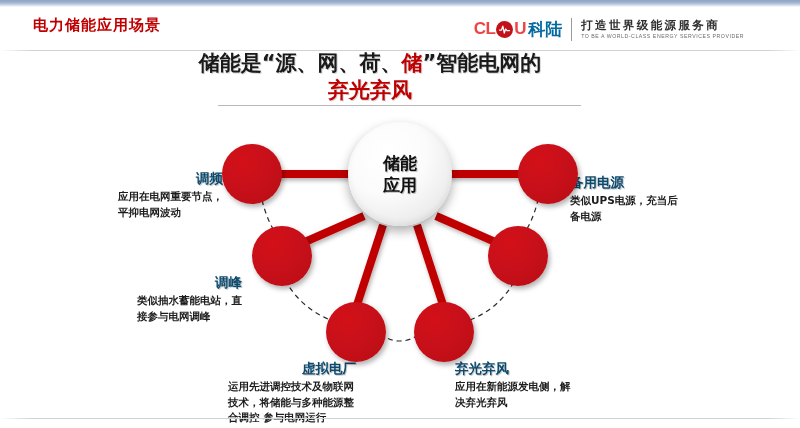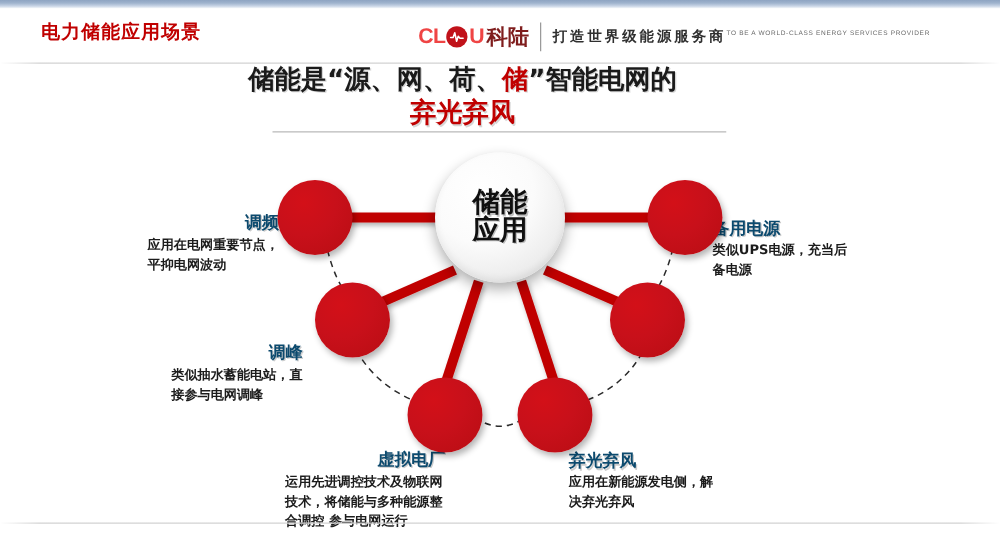--- a/index.html
+++ b/index.html
@@ -45,25 +45,25 @@
     display:flex;align-items:center;height:22px;
     font-size:17px;font-weight:bold;color:#2b2b2b;letter-spacing:-0.5px;
   }
   .logo-c{font-family:"Liberation Sans",sans-serif;font-weight:bold;font-size:17px;color:#ef4444;}
   .logo-badge{
     width:17px;height:17px;border-radius:50%;
     background:#c1121a;display:inline-flex;align-items:center;justify-content:center;
     margin:0 1px;position:relative;
   }
   .logo-badge svg{display:block;}
-  .logo-cn{font-size:17px;font-weight:bold;color:#7f1d1d;letter-spacing:0px;margin-left:2px;}
+  .logo-cn{font-size:17px;font-weight:bold;color:#0369a1;letter-spacing:0px;margin-left:2px;}
   .logo-div{
     width:1px;height:23px;background:#9a9a9a;margin:0 9px;
   }
-  .logo-slogan{display:flex;justify-content:center;}
+  .logo-slogan{display:flex;flex-direction:column;justify-content:center;}
   .logo-slogan-cn{
     font-size:11.5px;color:#2f2f2f;font-weight:bold;letter-spacing:2.4px;
     line-height:13px;white-space:nowrap;
   }
   .logo-slogan-en{
     font-size:5.2px;color:#6b6b6b;letter-spacing:0.55px;
     line-height:8px;white-space:nowrap;font-family:"Liberation Sans",sans-serif;
   }
   
   .slide-title{
@@ -84,21 +84,21 @@
   .hub{
     position:absolute;
     width:104px;height:104px;border-radius:50%;
     left:348px;top:10px;
     background:radial-gradient(circle at 36% 30%,#ffffff 0%,#fbfbfb 42%,#ededed 72%,#dcdcdc 92%,#cfcfcf 100%);
     box-shadow:0 5px 11px rgba(0,0,0,.33), inset 0 -3px 6px rgba(0,0,0,.06);
     display:flex;align-items:center;justify-content:center;
     z-index:4;
   }
   .hub-label{
-    text-align:center;font-size:22px;font-weight:bold;color:#101010;
+    text-align:center;font-size:17px;font-weight:bold;color:#101010;
     line-height:22px;
     text-shadow:1px 1px 0 rgba(150,150,150,.6);
   }
   .node{
     position:absolute;border-radius:50%;
     background:radial-gradient(circle at 35% 30%,#d31018 0%,#c8101a 45%,#b80d13 100%);
     box-shadow:2px 3px 5px rgba(0,0,0,.30);
     z-index:3;
   }
   

